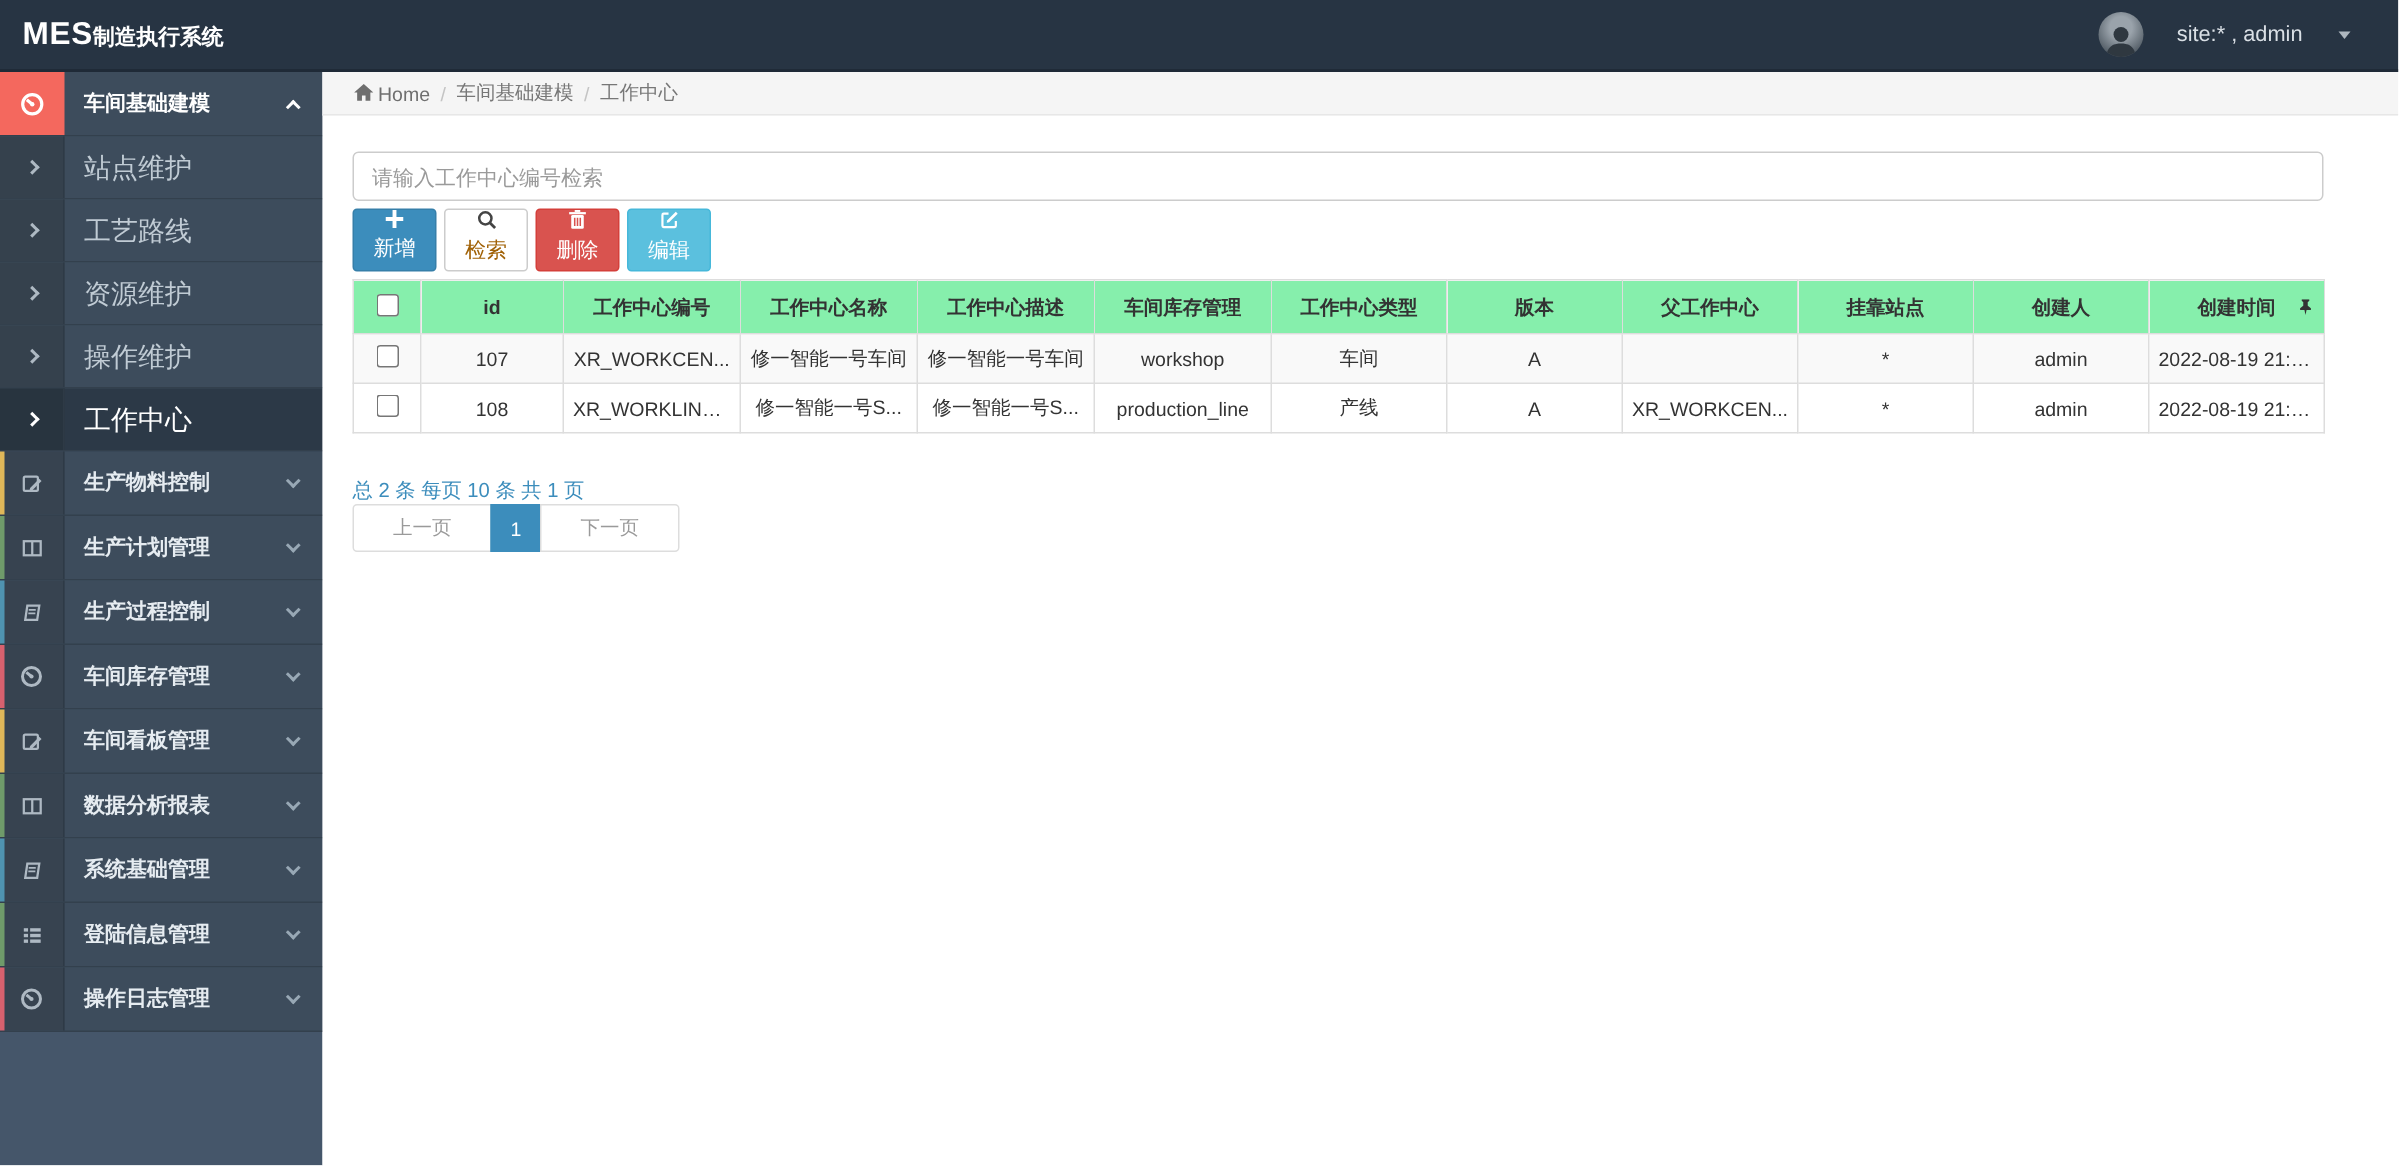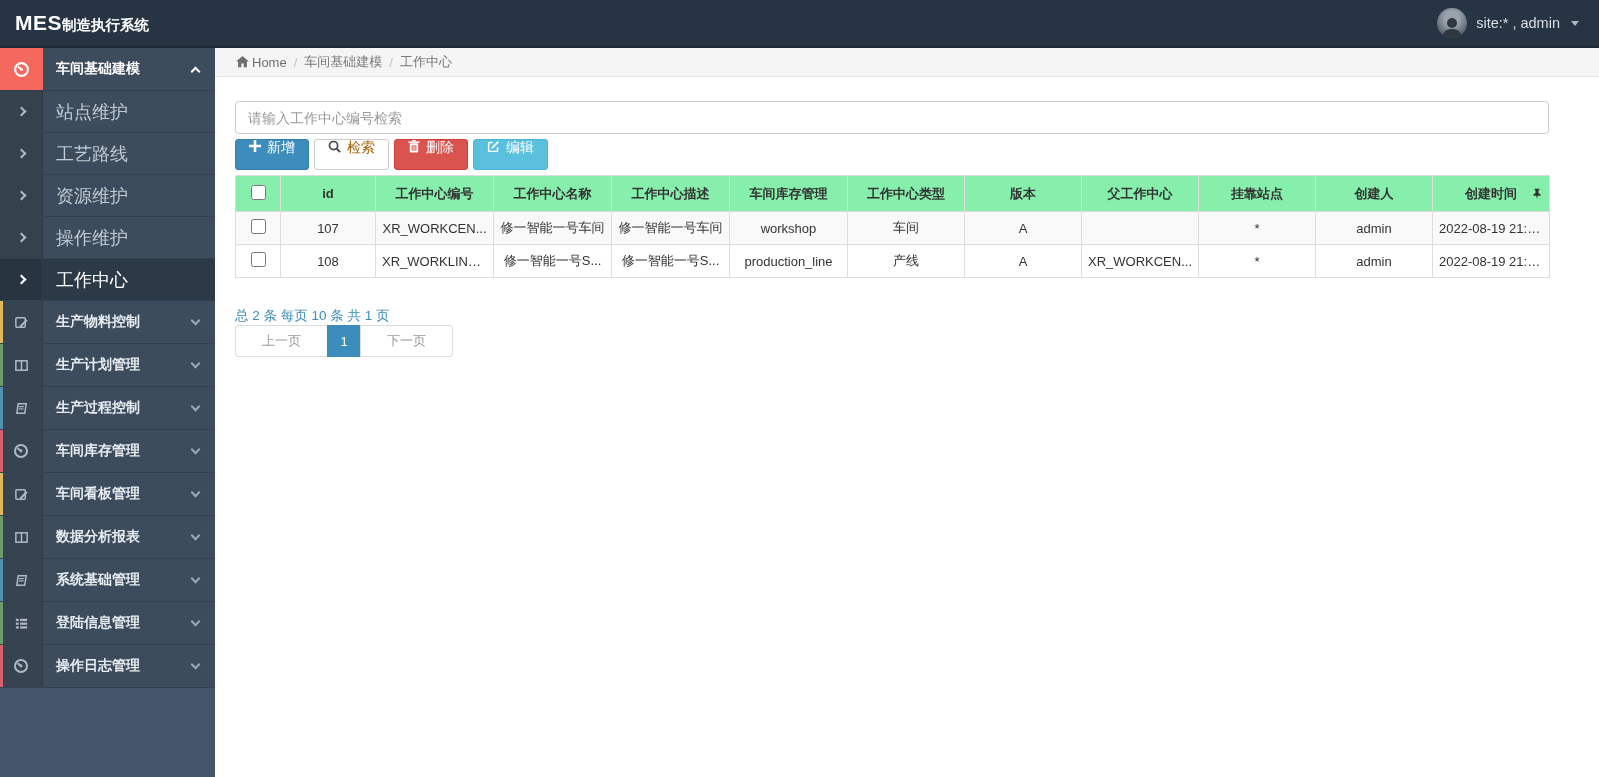--- a/index.html
+++ b/index.html
@@ -6,21 +6,21 @@
   html,body { width:1599px; height:777px; }
   body { font-family:"Liberation Sans","DejaVu Sans",sans-serif; background:#fff; overflow:hidden; }
   .screen { position:relative; width:1599px; height:777px; background:#fff; overflow:hidden; }
 
   
   .topbar { position:absolute; top:0; left:0; right:0; height:48px; background:#273443;
             border-bottom:2px solid #1f2a37; display:flex; align-items:center; z-index:5; }
   .logo { width:215px; padding-left:15px; color:#fff; white-space:nowrap; display:flex; align-items:baseline; }
   .logo-mes { font-size:21px; font-weight:bold; letter-spacing:.5px; }
   .logo-rest { font-size:14.5px; font-weight:bold; }
-  .topbar-right { margin-left:auto; display:flex; align-items:center; gap:9px; padding-right:20px;
+  .topbar-right { margin-left:auto; display:flex; align-items:center; gap:22px; padding-right:32px;
                   color:#d9dfe5; font-size:14.5px; cursor:pointer; }
   .avatar { width:30px; height:30px; border-radius:50%; background:radial-gradient(circle at 50% 35%, #9aa3ab 0 30%, #5c666f 70%, #39424b 100%); overflow:hidden; display:flex; align-items:flex-end; justify-content:center; }
   .avatar svg { display:block; }
   .caret-down { width:0; height:0; border-left:4px solid transparent; border-right:4px solid transparent;
                 border-top:5px solid #aeb7bf; margin-left:2px; }
 
   
   .sidebar { position:absolute; top:48px; left:0; bottom:0; width:215px; background:#45566a; }
   .menu-group, .menu-child { display:flex; align-items:stretch; cursor:pointer; position:relative; }
   .menu-group { height:43px; background:#3d4c5c; border-bottom:1px solid #33404d; }
@@ -47,22 +47,22 @@
   .main { position:absolute; top:48px; left:215px; right:0; bottom:0; background:#fff; }
   .breadcrumb { height:29px; background:#f5f5f5; border-bottom:1px solid #e7e7e7; display:flex;
                 align-items:center; padding-left:21px; font-size:13px; color:#777; gap:7px; }
   .breadcrumb .sep { color:#c4c4c4; }
   .bc-home { display:flex; align-items:center; gap:3px; color:#6f6f6f; cursor:pointer; }
   .content { padding:24px 30px 0 20px; }
   .search-input { width:1314px; height:33px; border:1px solid #ccc; border-radius:4px; padding:0 12px;
                   font-size:14px; color:#555; outline:none; display:block; }
   .search-input::placeholder { color:#9a9a9a; }
   .btn-row { margin-top:5px; display:flex; gap:5px; }
-  .btn { height:31px; padding:0 13px; border-radius:3px; font-size:14px; display:inline-flex; 
-         gap:6px; border:1px solid transparent; cursor:pointer; background:#fff; line-height:1; }
+  .btn { height:42px; padding:0 13px; border-radius:3px; font-size:14px; display:inline-flex; align-items:center;
+         gap:6px; border:1px solid transparent; cursor:pointer; background:#fff; line-height:1;flex-direction:column; }
   .btn-primary { background:#3c8dbc; border-color:#367fa9; color:#fff; }
   .btn-default { background:#fff; border-color:#ccc; color:#a16207; }
   .btn-danger  { background:#d9534f; border-color:#d43f3a; color:#fff; }
   .btn-info    { background:#5bc0de; border-color:#46b8da; color:#fff; }
 
   table.grid { margin-top:5px; width:1314px; border-collapse:collapse; table-layout:fixed; font-size:13px; color:#333; }
   .grid th, .grid td { border:1px solid #ddd; text-align:center; padding:0 6px; overflow:hidden;
                        white-space:nowrap; text-overflow:ellipsis; }
   .grid th { height:36px; font-weight:bold; background:#86efac; position:relative; }
   .grid td { height:33px; }

